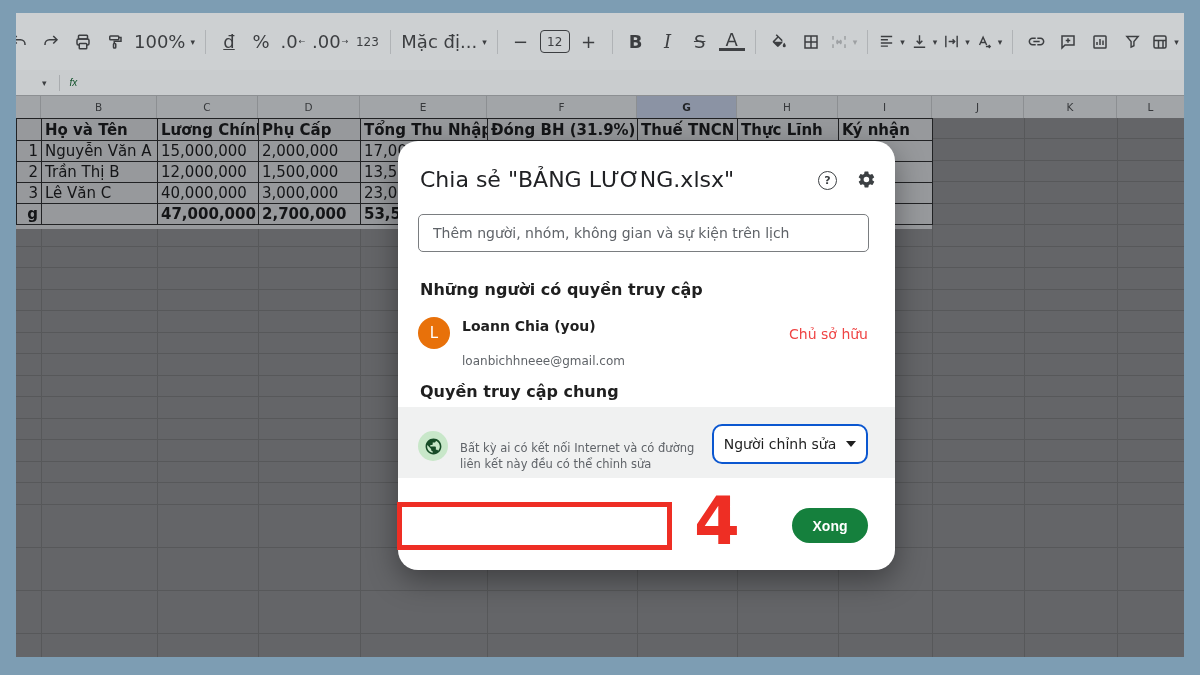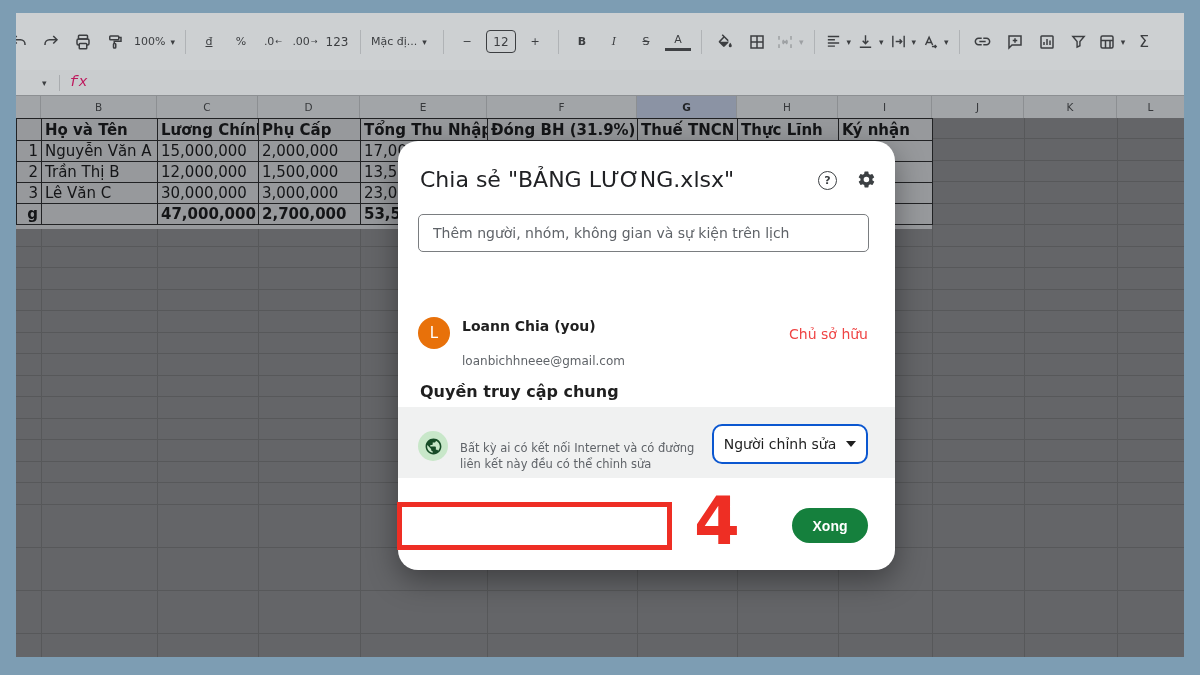--- a/index.html
+++ b/index.html
@@ -2,41 +2,41 @@
 <html><head>
 <meta charset="utf-8">
 <style>
   html,body{margin:0;padding:0;}
   body{width:1200px;height:675px;font-family:"DejaVu Sans","Liberation Sans",sans-serif;}
   .canvas{position:relative;width:1200px;height:675px;background:#7d9db3;overflow:hidden;}
   .screen{position:absolute;left:16px;top:13px;width:1168px;height:644px;background:#cdd0d2;overflow:hidden;}
 
   
   .toolbar{position:absolute;left:0;top:0;width:100%;height:57px;background:#cdd0d2;display:flex;align-items:center;gap:6px;padding-left:4px;box-sizing:border-box;color:#3c3e41;}
-  .tb{display:inline-flex;align-items:center;justify-content:center;min-width:26px;height:26px;font-size:11px;color:#3c3e41;flex:0 0 auto;}
+  .tb{display:inline-flex;align-items:center;justify-content:center;min-width:26px;height:26px;font-size:18px;color:#3c3e41;flex:0 0 auto;}
   .tb svg{display:block;}
   .sep{width:1px;height:24px;background:#b0b3b6;margin:0 4px;flex:0 0 auto;}
   .caret::after{content:"▾";font-size:9px;margin-left:5px;color:#3c3e41;}
   .decdec::after{content:"←";font-size:8px;vertical-align:-5px;margin-left:1px;}
   .decinc::after{content:"→";font-size:8px;vertical-align:-5px;margin-left:1px;}
   .bold-btn{font-weight:bold;}
   .italic-btn{font-style:italic;font-family:"DejaVu Serif","Liberation Serif",serif;}
   .strike-btn{text-decoration:line-through;}
   .ucolor-btn{border-bottom:3px solid #3f4144;line-height:15px;height:auto;padding-bottom:1px;}
   .fontsize-box{border:1.5px solid #3c3e41;border-radius:4px;width:28px;height:21px;display:inline-flex;align-items:center;justify-content:center;font-size:12px;}
   .fontname{min-width:62px;justify-content:flex-start;}
   .greyed, .greyed::after{color:#9da0a3;}
   .clip-icon{margin-left:-14px;}
   .currency-btn{text-decoration:underline;}
 
   
   .formulabar{position:absolute;left:0;top:57px;width:100%;height:25px;background:#c9ccce;display:flex;align-items:center;color:#44474a;}
   .fb-caret{font-size:9px;margin-left:26px;color:#3c3e41;}
   .fb-sep{width:1px;height:16px;background:#a9acaf;margin:0 10px 0 12px;}
-  .fx{font-style:italic;font-family:Liberation Mono, monospace;font-size:15px;color:#be185d;}
+  .fx{font-style:italic;font-family:Liberation Sans, sans-serif;font-size:10px;color:#14532d;}
 
   
   .colheaders{position:absolute;left:0;top:82px;width:100%;height:23px;background:#a2a5a8;display:flex;border-top:1px solid #8c8f92;box-sizing:border-box;}
   .colh{height:100%;display:flex;align-items:center;justify-content:center;font-size:10.5px;color:#36383b;border-right:1px solid #8c8f92;box-sizing:border-box;flex:0 0 auto;}
   .colh.sel{background:#8b93a4;font-weight:bold;color:#222427;}
 
   
   .sheetbg{position:absolute;left:0;top:105px;width:100%;height:539px;background:#646568;
     background-image:repeating-linear-gradient(to bottom,transparent 0px,transparent 20.5px,#57585a 20.5px,#57585a 21.5px);}
   .vline{position:absolute;top:105px;bottom:0;width:1px;background:#57585a;}
@@ -278,21 +278,21 @@
           <td>1,500,000</td>
           <td>13,500,000</td>
           <td></td>
           <td></td>
           <td></td>
           <td></td>
         </tr>
         <tr>
           <td class="acol">3</td>
           <td>Lê Văn C</td>
-          <td>30,000,000</td>
+          <td>40,000,000</td>
           <td>3,000,000</td>
           <td>23,000,000</td>
           <td></td>
           <td></td>
           <td></td>
           <td></td>
         </tr>
         <tr class="total">
           <td class="acol">g</td>
           <td></td>
@@ -310,20 +310,21 @@
 
     <div class="dialog">
       <div class="dlg-title">Chia sẻ "BẢNG LƯƠNG.xlsx"</div>
       <div class="dlg-help">?</div>
       <div class="dlg-gear">
         <svg width="19" height="19" viewBox="0 0 24 24" fill="#3c4043">
             <path d="M19.4 13c.04-.32.1-.65.1-1s-.06-.68-.1-1l2.1-1.65a.5.5 0 00.12-.64l-2-3.46a.5.5 0 00-.6-.22l-2.5 1a7.3 7.3 0 00-1.7-1l-.4-2.65A.49.49 0 0013.9 2h-4a.49.49 0 00-.5.42L9 5.07a7.3 7.3 0 00-1.7 1l-2.5-1a.5.5 0 00-.6.22l-2 3.46a.5.5 0 00.12.64L4.5 11c-.04.32-.1.65-.1 1s.06.68.1 1l-2.1 1.65a.5.5 0 00-.12.64l2 3.46c.14.24.42.32.6.22l2.5-1a7.3 7.3 0 001.7 1l.4 2.65c.04.24.25.42.5.42h4c.25 0 .46-.18.5-.42l.4-2.65a7.3 7.3 0 001.7-1l2.5 1c.24.1.47 0 .6-.22l2-3.46a.5.5 0 00-.12-.64L19.4 13zM11.9 15.5a3.5 3.5 0 110-7 3.5 3.5 0 010 7z"></path>
           </svg>
       </div>
       <input class="dlg-input" type="text" placeholder="Thêm người, nhóm, không gian và sự kiện trên lịch" style="">
+      <div class="sec-h" style="top:139px">Những người có quyền truy cập</div>
 
       <div class="avatar">L</div>
       <div class="owner-name">Loann Chia (you)</div>
       <div class="owner-email">loanbichhneee@gmail.com</div>
       <div class="owner-role">Chủ sở hữu</div>
 
       <div class="sec-h" style="top:241px">Quyền truy cập chung</div>
 
       <div class="access-band">
         <div class="globe-circ">

